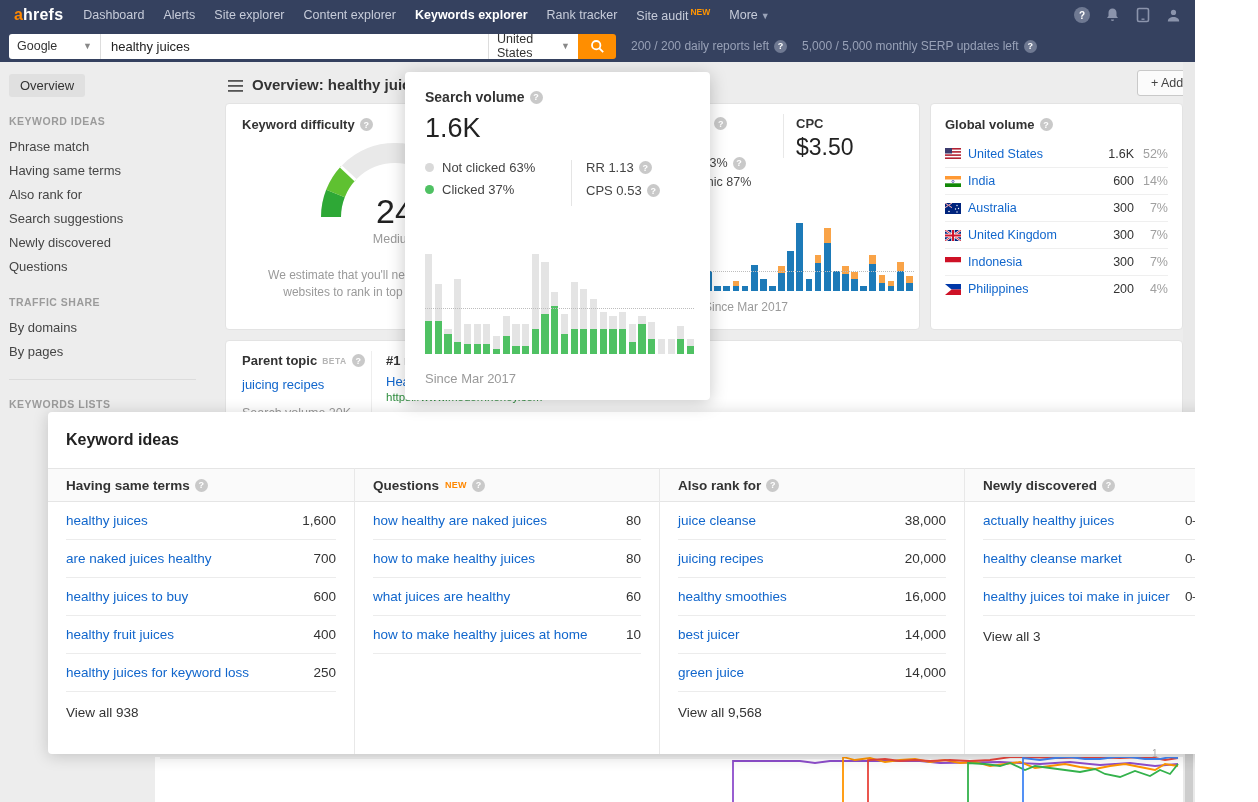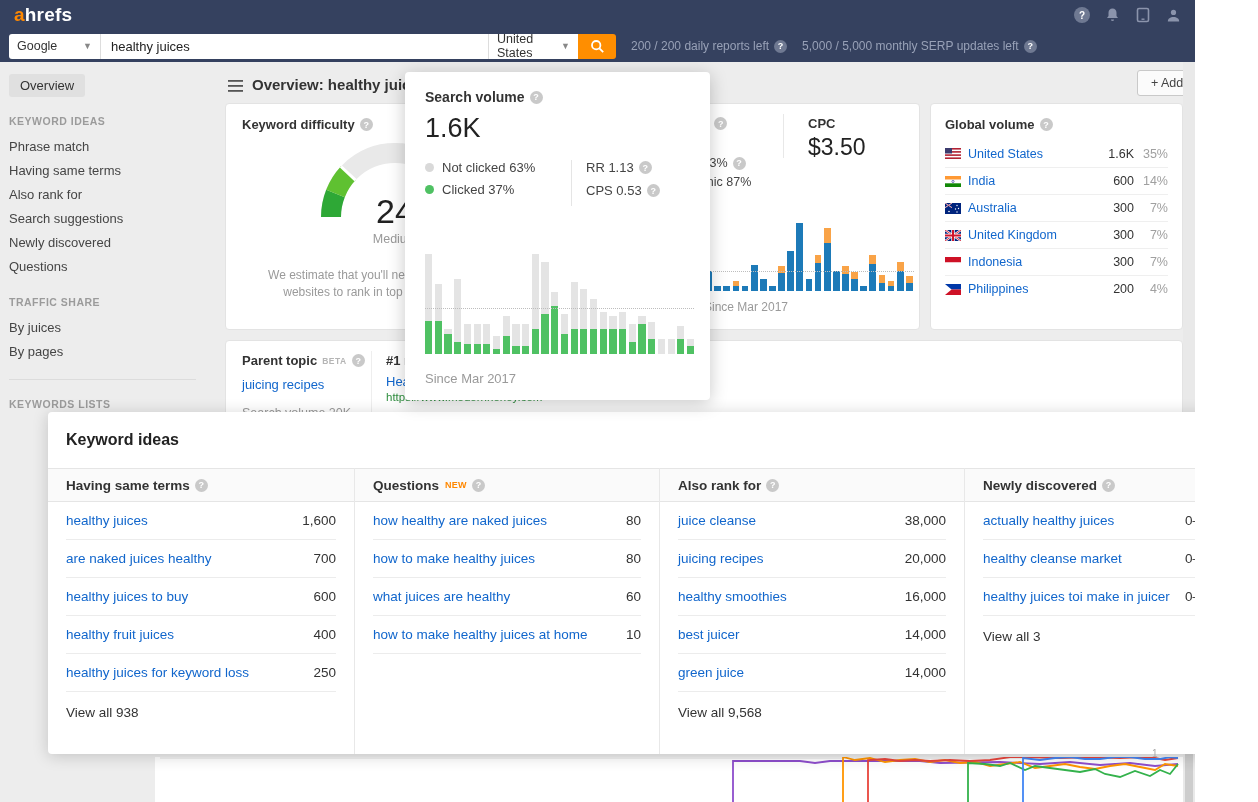--- a/index.html
+++ b/index.html
@@ -3,21 +3,21 @@
 <meta charset="utf-8">
 <style>
   * { margin:0; padding:0; box-sizing:border-box; }
   html,body { background:#fff; font-family:"Liberation Sans", sans-serif; }
   .app { position:relative; width:1195px; height:802px; background:#ededed; overflow:hidden;
          font-size:13px; color:#333; }
 
   
   .topnav { position:absolute; left:0; top:0; width:1195px; height:30px; background:#35415f;
             display:flex; align-items:center; padding:0 14px; z-index:40; }
-  .logo { font-size:19px; font-weight:bold; color:#fff; letter-spacing:.2px; margin-right:20px; }
+  .logo { font-size:16px; font-weight:bold; color:#fff; letter-spacing:.2px; margin-right:20px; }
   .logo .a { color:#ff8800; }
   .nav-items { display:flex; align-items:center; gap:19px; }
   .nav-item { color:#c7ccda; font-size:12.5px; cursor:pointer; white-space:nowrap; }
   .nav-item.active { color:#fff; font-weight:bold; }
   .nav-item .newb { color:#ff9500; font-size:8.5px; font-weight:bold; vertical-align:super; margin-left:2px;}
   .nav-item .caret { font-size:9px; color:#9aa3b8; margin-left:3px;}
   .nav-right { margin-left:auto; display:flex; align-items:center; gap:15px; }
   .nav-right svg { display:block; }
 
   
@@ -63,21 +63,21 @@
   #card-kd .card-title { position:absolute; left:16px; top:13px; }
   .gauge-wrap { position:absolute; left:50%; top:28px; transform:translateX(-50%); }
   .kd-num { position:absolute; left:0; width:100%; top:88px; text-align:center; font-size:34px; color:#222; }
   .kd-label { position:absolute; left:0; width:100%; top:128px; text-align:center; font-size:12.5px; color:#999; }
   .kd-note { position:absolute; left:0; width:100%; top:163px; padding:0 34px; text-align:center;
              font-size:12px; color:#9a9a9a; line-height:1.45; }
 
   #card-clicks { left:575px; top:103px; width:345px; height:227px; }
   .clicks-header { position:absolute; left:95px; top:12px; }
   .vdiv { position:absolute; left:207px; top:10px; height:44px; border-left:1px solid #e8e8e8; }
-  .cpc-block { position:absolute; left:232px; top:12px; }
+  .cpc-block { position:absolute; left:220px; top:12px; }
   .cpc-val { font-size:23px; color:#222; margin-top:3px; }
   .pct-line { position:absolute; font-size:12.5px; color:#444; display:flex; align-items:center;}
   .mini-chart { position:absolute; display:flex; align-items:flex-end; }
   .mini-chart .barcol { display:flex; flex-direction:column-reverse; }
   .dotline { position:absolute; left:0; right:0; border-top:1px dotted #bdbdbd; }
   .since { position:absolute; font-size:12px; color:#9a9a9a; }
 
   #card-gv { left:930px; top:103px; width:253px; height:227px; padding:13px 14px 0; }
   .gv-value { font-size:22px; color:#222; margin-top:4px; }
   .gv-rows { margin-top:8px; }
@@ -138,20 +138,30 @@
   .scrollbar { position:absolute; left:1183px; top:62px; width:12px; height:740px; background:#e9e9e9; }
   .scroll-thumb { position:absolute; left:2px; top:628px; width:8px; height:174px; background:#cdcdcd; border-radius:4px;}
 </style>
 </head>
 <body>
 
 <div class="app">
 
   <div class="topnav">
     <div class="logo"><span class="a">a</span><span>hrefs</span></div>
+    <div class="nav-items" id="nav-items">
+        <span class="nav-item">Dashboard</span>
+        <span class="nav-item">Alerts</span>
+        <span class="nav-item">Site explorer</span>
+        <span class="nav-item">Content explorer</span>
+        <span class="nav-item active">Keywords explorer</span>
+        <span class="nav-item">Rank tracker</span>
+        <span class="nav-item">Site audit<span class="newb">NEW</span></span>
+        <span class="nav-item">More<span class="caret">▼</span></span>
+      </div>
     <div class="nav-right">
       <span class="qicon dark" style="width:16px;height:16px;font-size:10px">?</span>
       <svg width="15" height="16" viewBox="0 0 15 16">
           <path d="M7.5 1.5c-2.5 0-4 1.8-4 4.2v3.3L2 11h11l-1.5-2V5.7c0-2.4-1.5-4.2-4-4.2z" fill="#8b94ac"></path>
           <path d="M6 12.5a1.5 1.5 0 0 0 3 0z" fill="#8b94ac"></path>
         </svg>
       <svg width="16" height="16" viewBox="0 0 16 16">
           <rect x="2.5" y="1.5" width="11" height="13" rx="1.5" fill="none" stroke="#8b94ac" stroke-width="1.6"></rect>
           <rect x="6.5" y="11.5" width="3" height="1.4" fill="#8b94ac"></rect>
         </svg>
@@ -192,21 +202,21 @@
     <span class="ov-pill">Overview</span>
     <div id="sidebar-sections">
         <div class="sec-title">KEYWORD IDEAS</div>
         <div class="side-item">Phrase match</div>
         <div class="side-item">Having same terms</div>
         <div class="side-item">Also rank for</div>
         <div class="side-item">Search suggestions</div>
         <div class="side-item">Newly discovered</div>
         <div class="side-item">Questions</div>
         <div class="sec-title">TRAFFIC SHARE</div>
-        <div class="side-item">By juices</div>
+        <div class="side-item">By domains</div>
         <div class="side-item">By pages</div>
         <div class="side-div"></div>
         <div class="sec-title">KEYWORDS LISTS</div>
       </div>
   </div>
 
   <svg class="burger" width="15" height="12" viewBox="0 0 15 12">
       <rect y="0" width="15" height="1.8" fill="#555"></rect>
       <rect y="5" width="15" height="1.8" fill="#555"></rect>
       <rect y="10" width="15" height="1.8" fill="#555"></rect>
@@ -358,21 +368,21 @@
               <g fill="#b22234">
                 <rect y="0" width="16" height="1.6"></rect>
                 <rect y="3.1" width="16" height="1.6"></rect>
                 <rect y="6.3" width="16" height="1.6"></rect>
                 <rect y="9.4" width="16" height="1.6"></rect>
               </g>
               <rect width="7" height="5.5" fill="#3c3b6e"></rect>
             </svg></span>
           <span class="gv-country">United States</span>
           <span class="gv-vol">1.6K</span>
-          <span class="gv-pct">35%</span>
+          <span class="gv-pct">52%</span>
         </div>
         <div class="gv-row">
           <span class="flag"><svg width="16" height="11" viewBox="0 0 16 11">
               <rect width="16" height="3.7" fill="#f93"></rect>
               <rect y="3.7" width="16" height="3.6" fill="#fff"></rect>
               <rect y="7.3" width="16" height="3.7" fill="#128807"></rect>
               <circle cx="8" cy="5.5" r="1.1" fill="none" stroke="#008" stroke-width=".5"></circle>
             </svg></span>
           <span class="gv-country">India</span>
           <span class="gv-vol">600</span>

